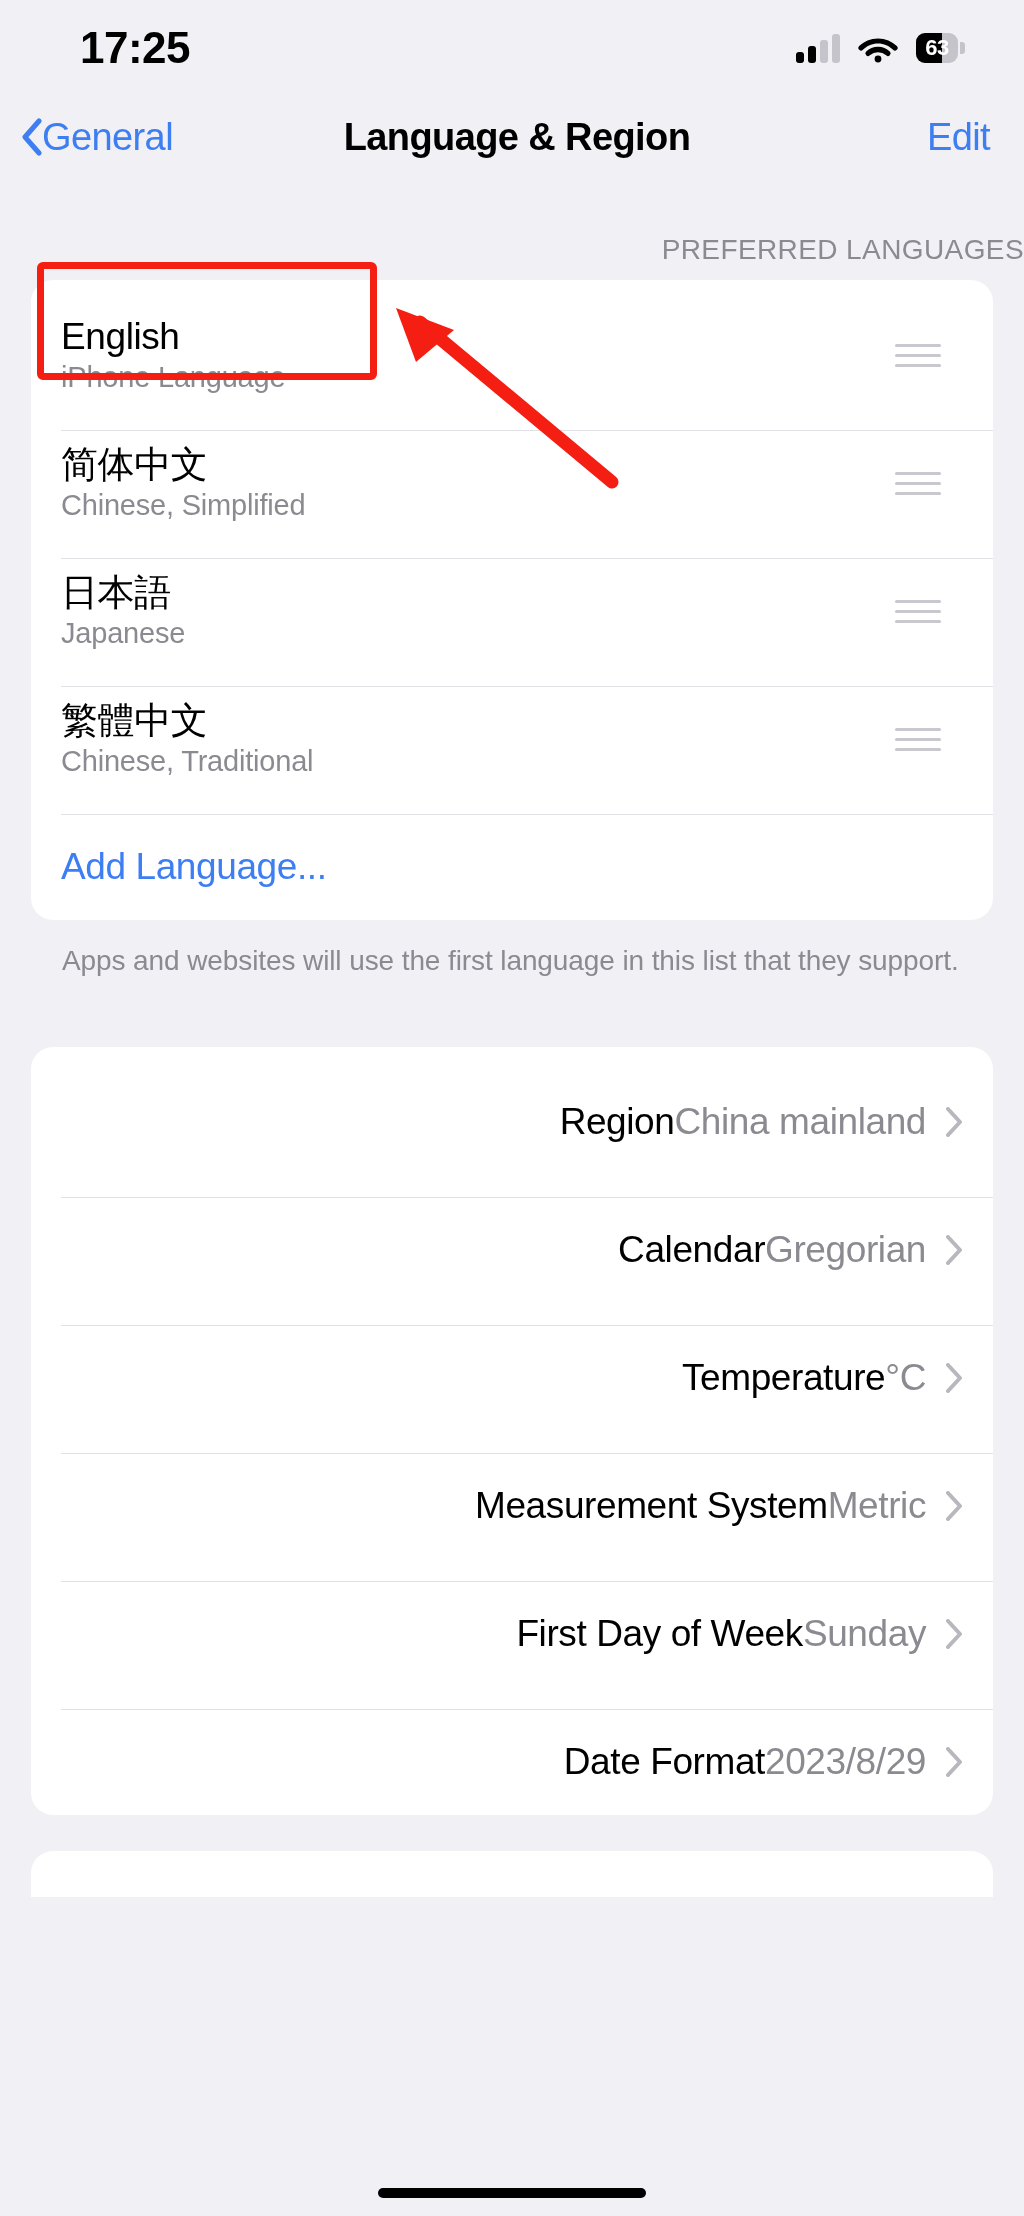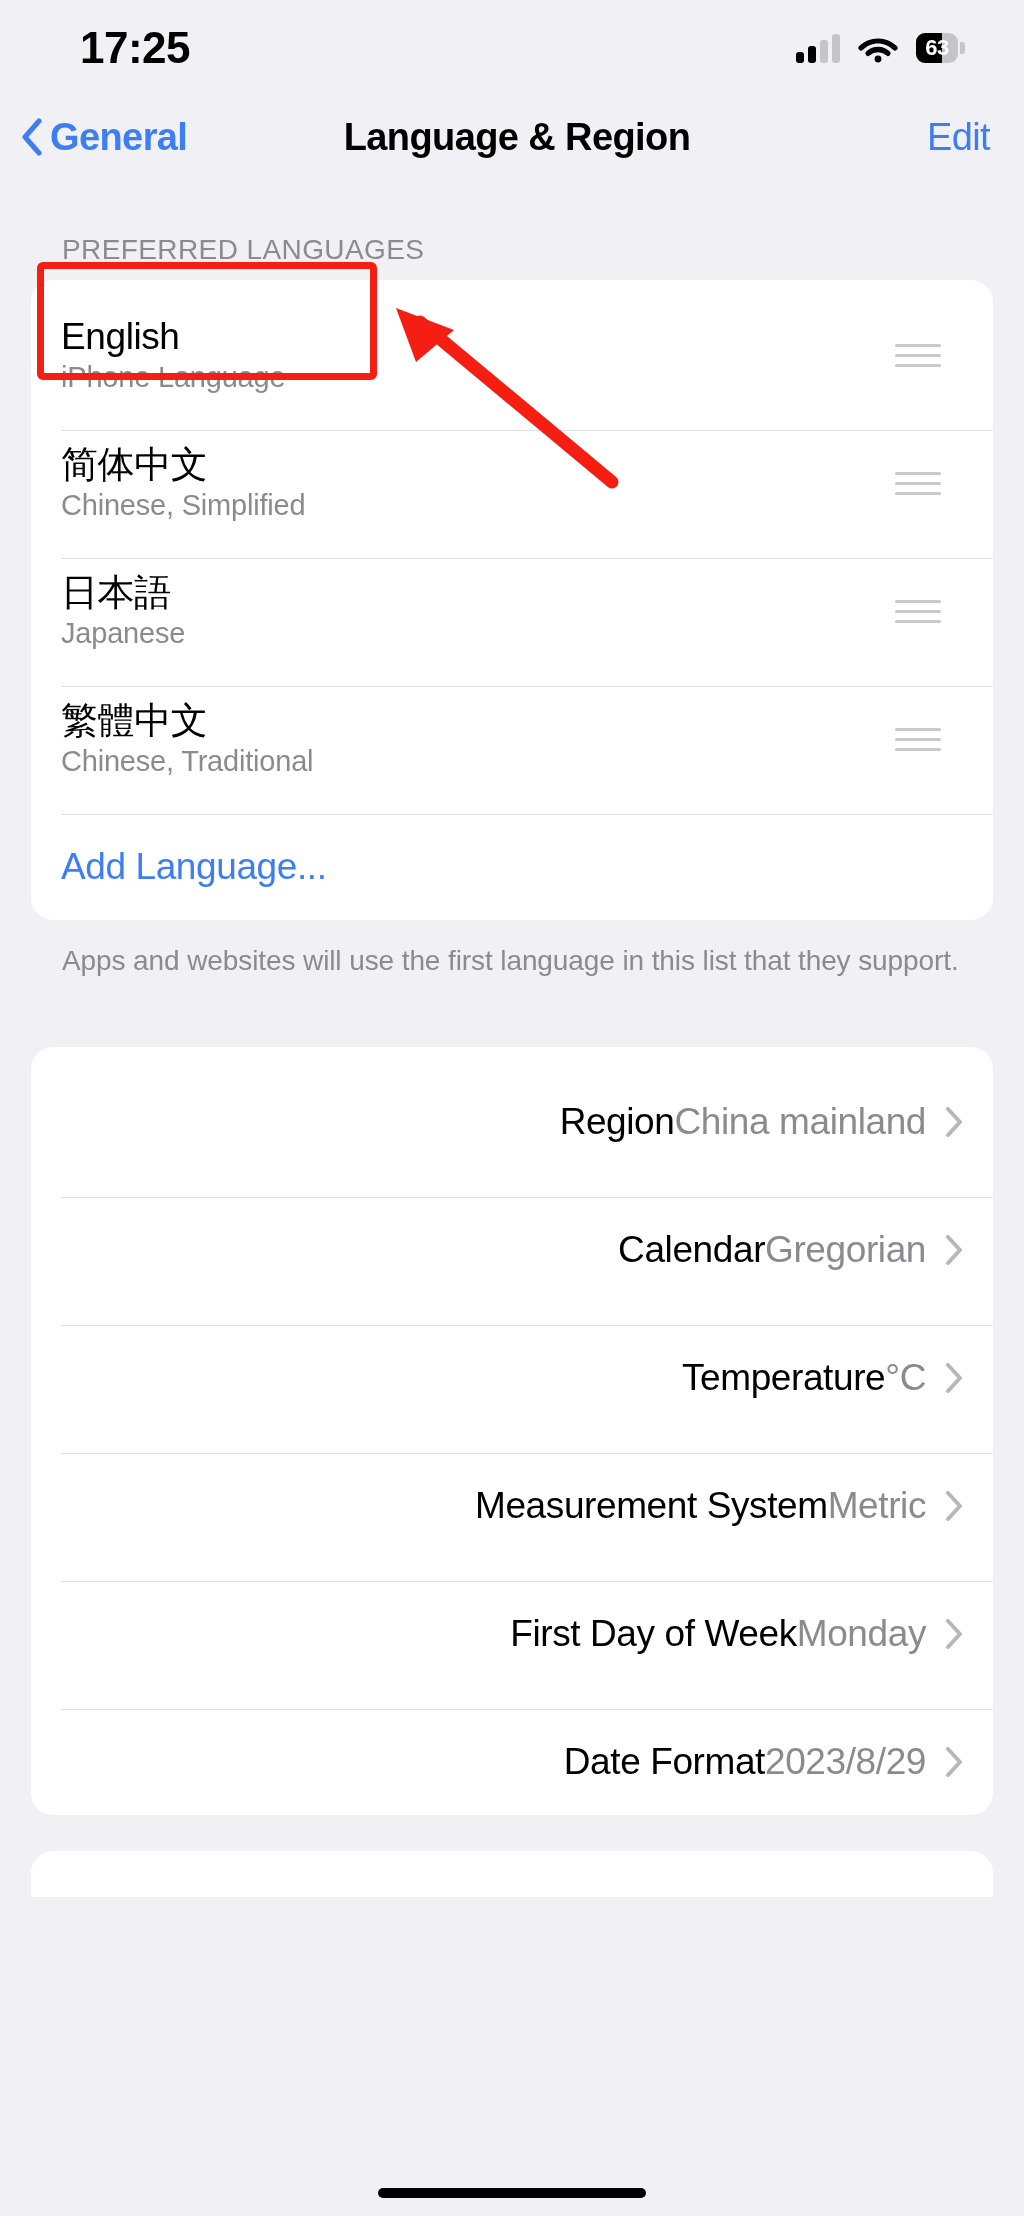--- a/index.html
+++ b/index.html
@@ -106,23 +106,21 @@
     position: relative;
     height: 82px;
     display: flex;
     align-items: center;
   }
   .nav-back {
     position: absolute;
     left: 20px;
     display: flex;
     align-items: center;
-    gap: 8px;
     cursor: pointer;
-    font-weight: bold;
   }
   .chev-left {
     width: 22px; height: 38px;
   }
   .nav-back-label {
     font-size: 38px;
     color: #3d7ef2;
     letter-spacing: -0.6px;
   }
   .nav-title {
@@ -146,20 +144,21 @@
   
   .content {
     padding-top: 56px;
   }
 
   .section-header {
     font-size: 28px;
     color: #8a8a90;
     letter-spacing: 0.4px;
     padding: 0 0 14px 62px;
+    text-align: right;
   }
 
   .card {
     background: #fff;
     border-radius: 22px;
     margin: 0 31px;
     overflow: hidden;
   }
 
   .row {
@@ -426,21 +425,21 @@
       <div class="row">
         <div class="row-label">Measurement System</div>
         <div class="row-value">Metric</div>
         <svg class="chev-right" viewBox="0 0 17 30">
             <path d="M2 2 L14 15 L2 28" fill="none" stroke="#b8b7be" stroke-width="4" stroke-linecap="round" stroke-linejoin="round"></path>
           </svg>
       </div>
 
       <div class="row">
         <div class="row-label">First Day of Week</div>
-        <div class="row-value">Monday</div>
+        <div class="row-value">Sunday</div>
         <svg class="chev-right" viewBox="0 0 17 30">
             <path d="M2 2 L14 15 L2 28" fill="none" stroke="#b8b7be" stroke-width="4" stroke-linecap="round" stroke-linejoin="round"></path>
           </svg>
       </div>
 
       <div class="row">
         <div class="row-label">Date Format</div>
         <div class="row-value">2023/8/29</div>
         <svg class="chev-right" viewBox="0 0 17 30">
             <path d="M2 2 L14 15 L2 28" fill="none" stroke="#b8b7be" stroke-width="4" stroke-linecap="round" stroke-linejoin="round"></path>

